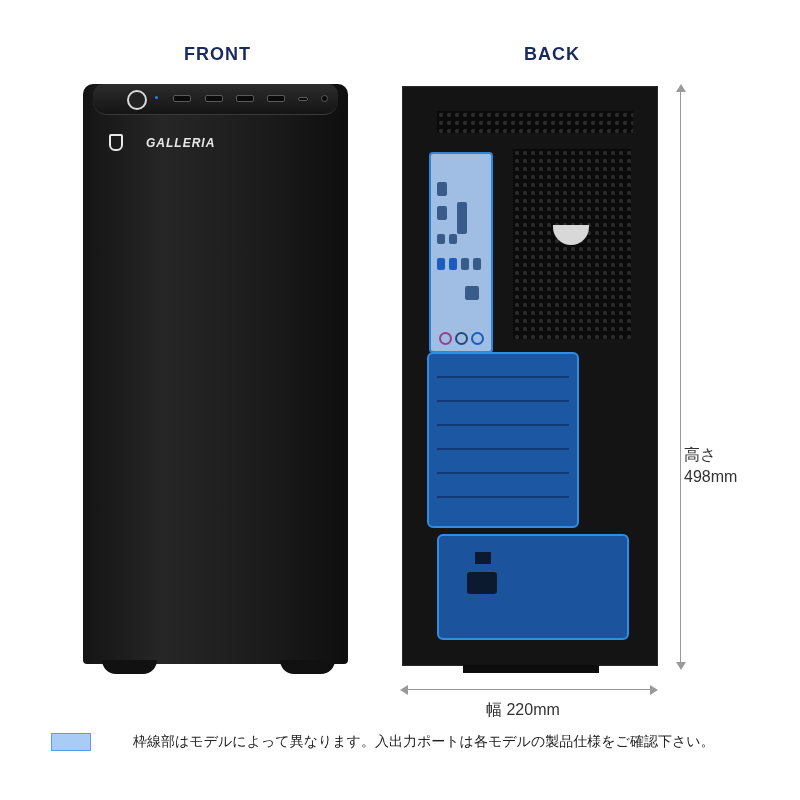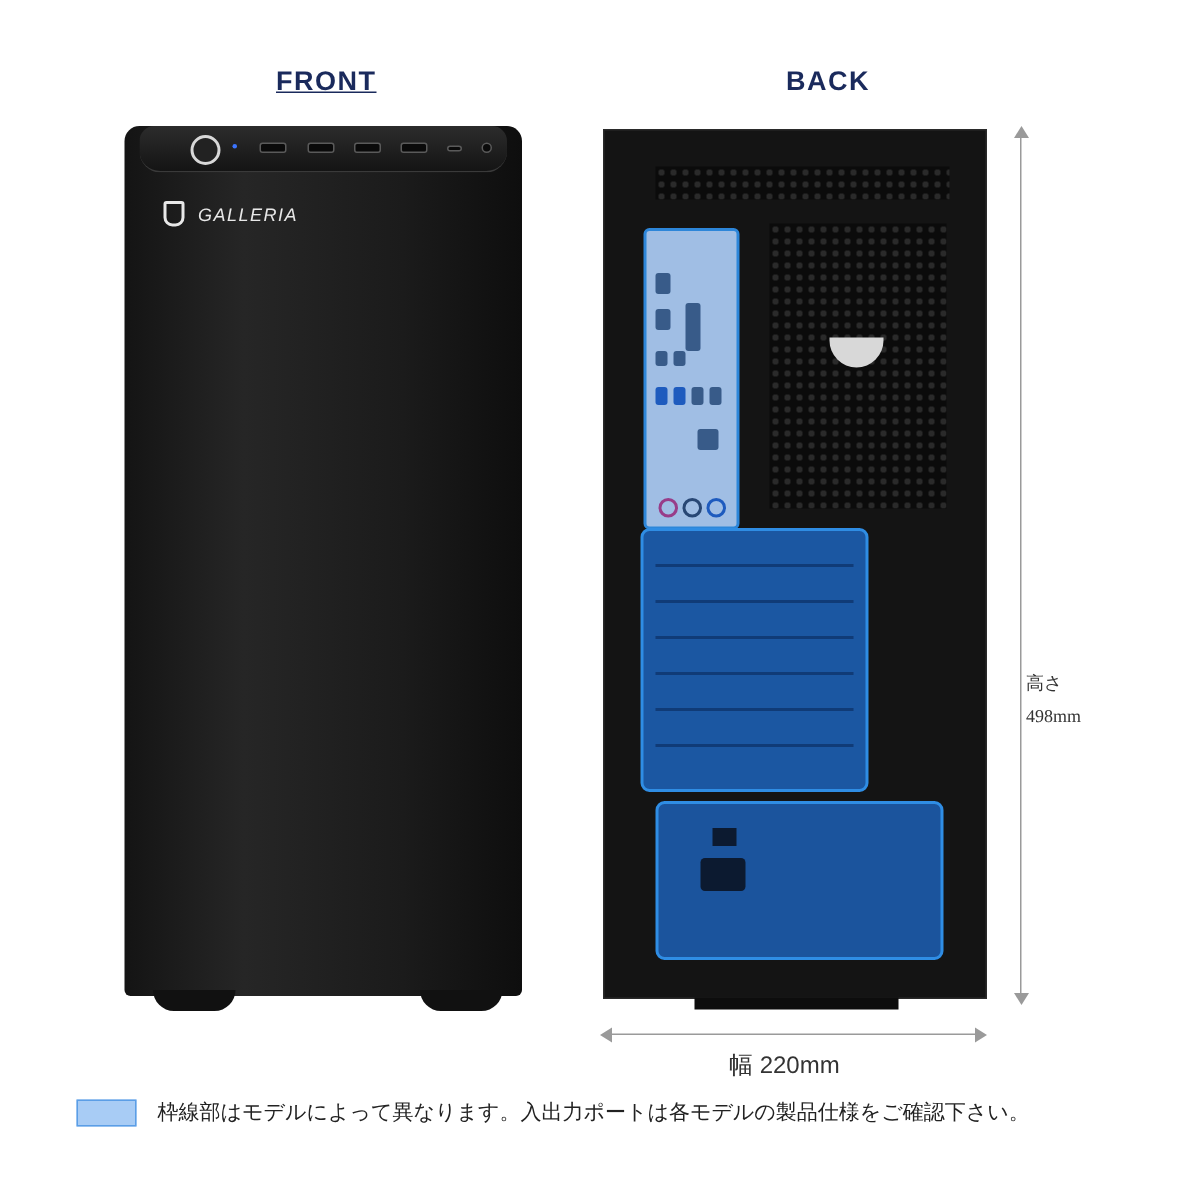--- a/index.html
+++ b/index.html
@@ -5,51 +5,51 @@
   html, body { margin:0; padding:0; }
   body { width:800px; height:800px; background:#ffffff; position:relative; overflow:hidden;
          font-family:"Liberation Sans", "DejaVu Sans", sans-serif; }
   .label-view { position:absolute; top:44px; font-size:18px; font-weight:bold; color:#1a2a5c; letter-spacing:1px; }
   
   .front { position:absolute; left:83px; top:84px; width:265px; height:580px; background:linear-gradient(90deg,#141414 0%,#262626 30%,#1b1b1b 70%,#0e0e0e 100%); border-radius:10px 10px 4px 4px; }
   .front-top { position:absolute; left:10px; top:0; width:245px; height:30px; border-radius:10px 10px 14px 14px; background:linear-gradient(#2c2c2c,#141414); border-bottom:1px solid #3a3a3a; }
   .power-btn { position:absolute; left:34px; top:6px; width:16px; height:16px; border-radius:50%; border:2px solid #d8d8d8; background:#222; }
   .led { position:absolute; left:62px; top:12px; width:3px; height:3px; border-radius:50%; background:#3b74ff; }
   .port { position:absolute; top:11px; width:16px; height:5px; border-radius:2px; background:#0a0a0a; border:1px solid #5a5a5a; }
-  .logo { position:absolute; left:26px; top:50px; color:#e8e8e8; font-weight:normal; font-style:italic; font-size:12px; letter-spacing:1px; display:flex; align-items:center; gap:9px; }
+  .logo { position:absolute; left:26px; top:50px; color:#e8e8e8; font-weight:bold; font-style:italic; font-size:12px; letter-spacing:1px; display:flex; align-items:center; gap:23px; }
   .shield { width:10px; height:13px; border:2px solid #e8e8e8; border-radius:2px 2px 6px 6px; }
   .foot { position:absolute; width:55px; height:14px; background:#111; border-radius:0 0 14px 14px; }
   
   .back { position:absolute; left:402px; top:86px; width:254px; height:578px; background:#141414; border:1px solid #2a2a2a; }
   .mesh { position:absolute; background-color:#0b0b0b;
           background-image:radial-gradient(circle,#2a2a2a 35%,transparent 40%); background-size:8px 8px; }
   .io { position:absolute; left:26px; top:65px; width:60px; height:197px; background:#a8c8f0; border:2px solid #2f8de4; border-radius:4px; opacity:0.95; }
   .io-port { position:absolute; background:#3a5f90; border-radius:2px; }
   .usb-blue { background:#1f5fc8; }
   .audio { position:absolute; width:9px; height:9px; border-radius:50%; border:2px solid #2a4a7a; }
   .slots { position:absolute; left:24px; top:265px; width:148px; height:172px; background:rgba(30,110,210,0.75); border:2px solid #2f8de4; border-radius:6px; }
   .slot-line { position:absolute; left:8px; right:8px; height:2px; background:rgba(10,40,90,0.6); }
   .psu { position:absolute; left:34px; top:447px; width:188px; height:102px; background:rgba(30,110,210,0.72); border:2px solid #2f8de4; border-radius:6px; }
   .psu-socket { position:absolute; left:28px; top:36px; width:30px; height:22px; background:#0c1a30; border-radius:3px; }
   .psu-switch { position:absolute; left:36px; top:16px; width:16px; height:12px; background:#0c1a30; }
   .back-foot { position:absolute; left:60px; top:578px; width:136px; height:8px; background:#0d0d0d; }
   
   .dim-v { position:absolute; left:680px; top:88px; width:1px; height:578px; background:#9a9a9a; }
   .dim-h { position:absolute; left:404px; top:689px; width:250px; height:1px; background:#9a9a9a; }
   .arrow { position:absolute; width:0; height:0; }
-  .dim-height-label { position:absolute; left:684px; top:444px; font-size:12px; color:#333; line-height:22px; font-family:Liberation Serif, serif; }
+  .dim-height-label { position:absolute; left:684px; top:444px; font-size:16px; color:#333; line-height:22px; font-family:Liberation Sans, sans-serif; }
   .dim-width-label { position:absolute; left:486px; top:700px; font-size:16px; color:#333; font-family:Liberation Sans, sans-serif; }
   .legend { position:absolute; left:51px; top:733px; display:flex; align-items:center; gap:14px; }
   .legend-swatch { width:38px; height:16px; background:#a8ccf5; border:1px solid #5b9ee6; }
-  .legend-text { font-size:14px; color:#222; font-family:"DejaVu Sans", sans-serif; }
+  .legend-text { font-size:14px; color:#222; font-family:"DejaVu Sans", sans-serif;margin-left:28px; }
 </style>
 </head>
 <body>
 
-<div class="label-view" style="left:184px;text-decoration:underline;">FRONT</div>
+<div class="label-view" style="left:184px;">FRONT</div>
 <div class="label-view" style="left:524px;">BACK</div>
 
 <div class="front">
   <div class="front-top">
     <div class="power-btn"></div>
     <div class="led"></div>
     <div class="port" style="left:80px;"></div>
     <div class="port" style="left:112px;"></div>
     <div class="port" style="left:143px;"></div>
     <div class="port" style="left:174px;"></div>

